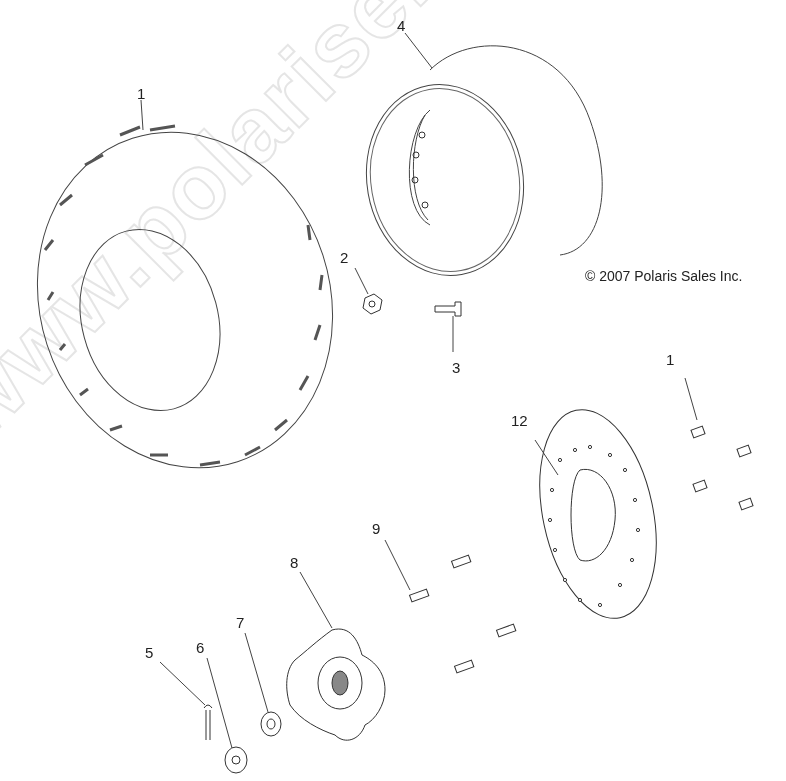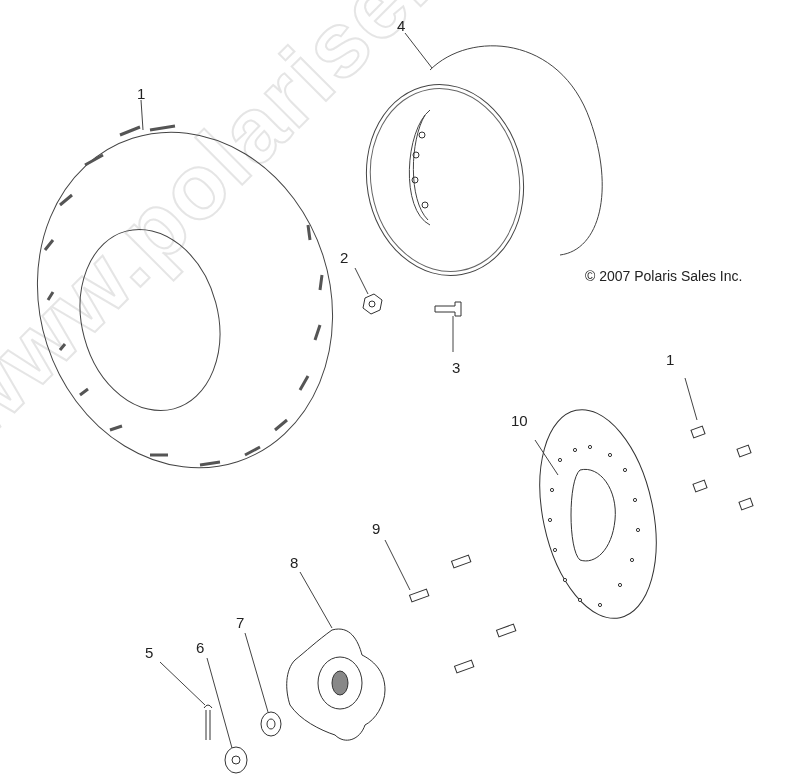--- a/index.html
+++ b/index.html
@@ -114,17 +114,17 @@
 
   <span class="callout" style="left:137px;top:86px">1</span>
   <span class="callout" style="left:340px;top:250px">2</span>
   <span class="callout" style="left:452px;top:360px">3</span>
   <span class="callout" style="left:397px;top:18px">4</span>
   <span class="callout" style="left:145px;top:645px">5</span>
   <span class="callout" style="left:196px;top:640px">6</span>
   <span class="callout" style="left:236px;top:615px">7</span>
   <span class="callout" style="left:290px;top:555px">8</span>
   <span class="callout" style="left:372px;top:521px">9</span>
-  <span class="callout" style="left:511px;top:413px">10</span>
+  <span class="callout" style="left:511px;top:413px">12</span>
   <span class="callout" style="left:666px;top:352px">1</span>
 
   <span class="copyright">© 2007 Polaris Sales Inc.</span>
 </div>
 
 </body></html>

